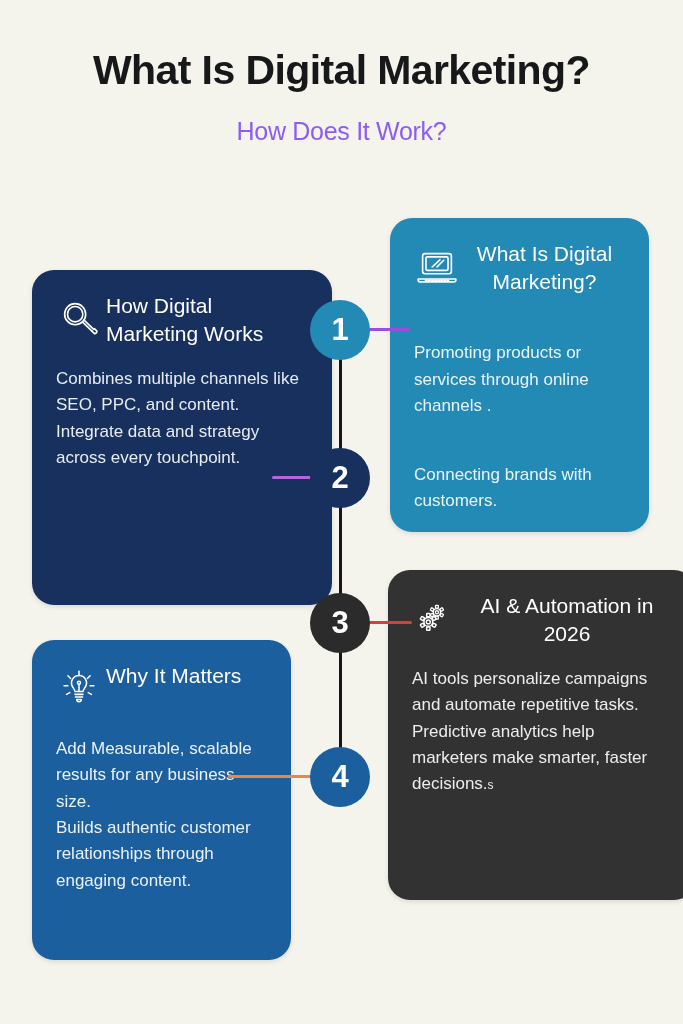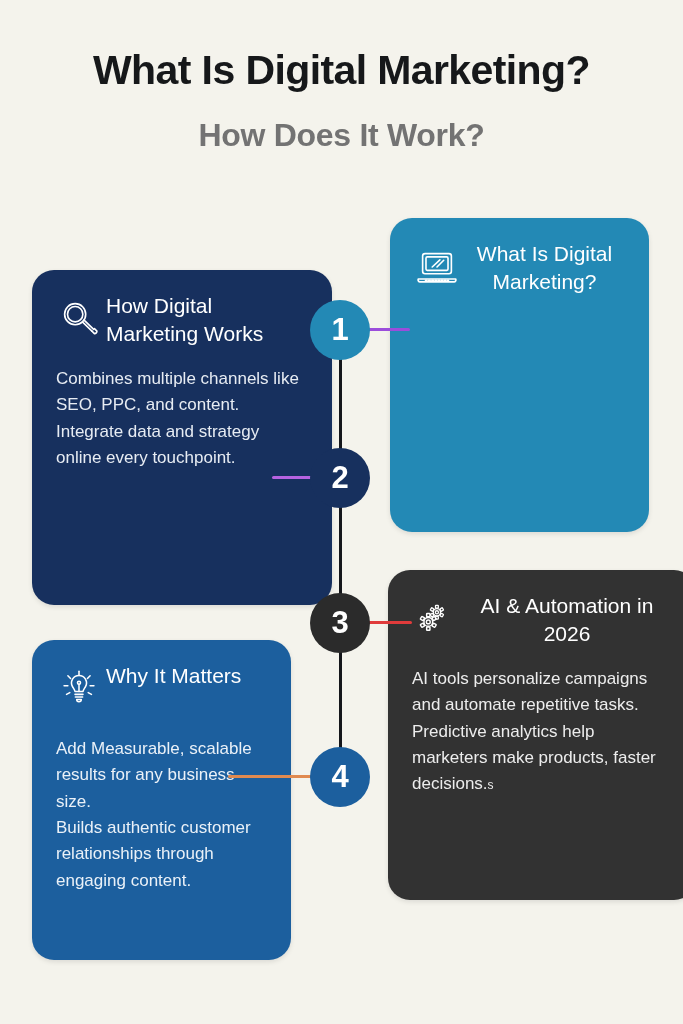--- a/index.html
+++ b/index.html
@@ -33,23 +33,23 @@
   }
   .title-main {
     font-size: 41px;
     font-weight: 700;
     color: #16181a;
     letter-spacing: -0.6px;
     line-height: 1.18;
     white-space: nowrap;
   }
   .title-sub {
-    font-size: 32px;
-    font-weight: 700;
-    color: #737373;
+    font-size: 25px;
+    font-weight: 400;
+    color: #8b5cf6;
     letter-spacing: -0.3px;
     margin-top: 23px;
     white-space: nowrap;
   }
 
   
   .spine {
     position: absolute;
     left: 339px;
     top: 330px;
@@ -169,37 +169,42 @@
           <rect x="9" y="10" width="30" height="21" rx="2.5"></rect>
           <rect x="12.5" y="13.5" width="23" height="14" rx="1.3"></rect>
           <line x1="19" y1="24" x2="27" y2="16.5"></line>
           <line x1="24" y1="24" x2="31" y2="17"></line>
           <path d="M4.5 36.5 h39 a2 2 0 0 1 -2 3 H6.5 a2 2 0 0 1 -2 -3 z"></path>
           <line x1="12" y1="38" x2="36" y2="38" stroke-dasharray="1.6 1.7"></line>
         </svg>
       </span>
       <span>What Is Digital Marketing?</span>
     </div>
+    <div class="card-body">
+      <span>Promoting products or services through online channels .</span>
+      <span class="body-gap"></span>
+      <span>Connecting brands with customers.</span>
+    </div>
   </div>
 
   <div class="card card-navy">
     <div class="card-head left-align">
       <span class="icon-float">
         <svg viewBox="0 0 48 48" fill="none" stroke="#ffffff" stroke-width="1.7" stroke-linecap="round" stroke-linejoin="round">
           <circle cx="20" cy="19" r="11"></circle>
           <circle cx="20" cy="19" r="8"></circle>
           <path d="M27.8 27.2 L37.5 36.6"></path>
           <path d="M29.6 25.4 L39.3 34.8"></path>
           <path d="M37.5 36.6 l2.6 2.6 a2.4 2.4 0 0 0 2.6 -2.6 l-2.6 -2.6"></path>
         </svg>
       </span>
       <span>How Digital Marketing Works</span>
     </div>
     <div class="card-body">Combines multiple channels like SEO, PPC, and content.
- Integrate data and strategy online every touchpoint.</div>
+ Integrate data and strategy across every touchpoint.</div>
   </div>
 
   <div class="card card-dark">
     <div class="card-head">
       <span class="icon-float">
         <svg viewBox="0 0 48 48" fill="none" stroke="#ffffff" stroke-width="1.6" stroke-linecap="round" stroke-linejoin="round">
           <g transform="translate(26,17) scale(0.85)">
             <circle cx="0" cy="0" r="4.4"></circle>
             <circle cx="0" cy="0" r="1.9"></circle>
             <g>
@@ -221,21 +226,21 @@
               <rect x="-1.8" y="-9.2" width="3.6" height="3.6" rx="0.6" transform="rotate(180)"></rect>
               <rect x="-1.8" y="-9.2" width="3.6" height="3.6" rx="0.6" transform="rotate(240)"></rect>
               <rect x="-1.8" y="-9.2" width="3.6" height="3.6" rx="0.6" transform="rotate(300)"></rect>
             </g>
           </g>
         </svg>
       </span>
       <span>AI &amp; Automation in 2026</span>
     </div>
     <div class="card-body"><span>AI tools personalize campaigns and automate repetitive tasks.
- Predictive analytics help marketers make products, faster decisions.</span><span class="tail">s</span></div>
+ Predictive analytics help marketers make smarter, faster decisions.</span><span class="tail">s</span></div>
   </div>
 
   <div class="card card-blue">
     <div class="card-head left-align">
       <span class="icon-float">
         <svg viewBox="0 0 48 48" fill="none" stroke="#ffffff" stroke-width="1.6" stroke-linecap="round" stroke-linejoin="round">
           <path d="M17.2 21.5 a7.8 7.8 0 1 1 13.6 0 c-1 1.8 -2.3 2.9 -2.6 5 h-8.4 c-0.3 -2.1 -1.6 -3.2 -2.6 -5 z"></path>
           <line x1="19.8" y1="29.6" x2="28.2" y2="29.6"></line>
           <line x1="20.2" y1="32.3" x2="27.8" y2="32.3"></line>
           <path d="M21.6 35 h4.8 a2.4 2.4 0 0 1 -4.8 0 z"></path>

